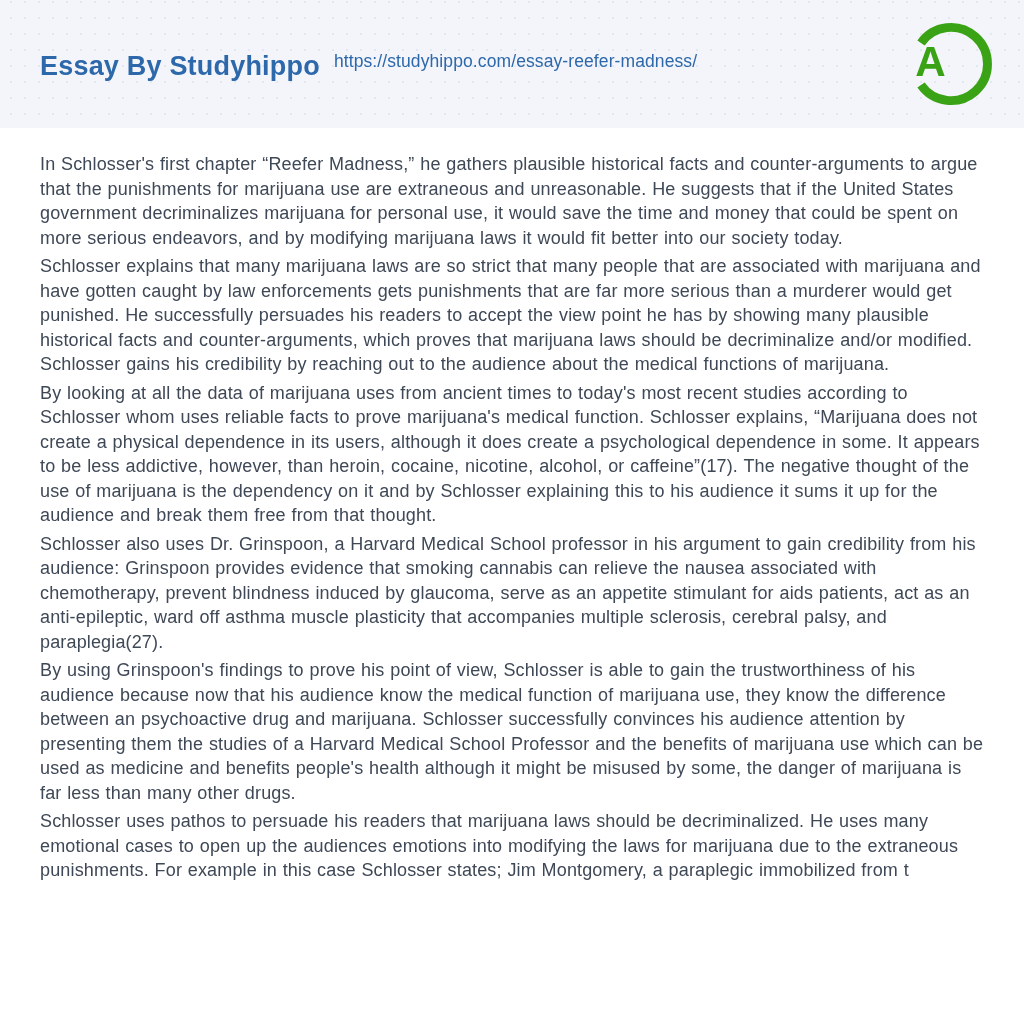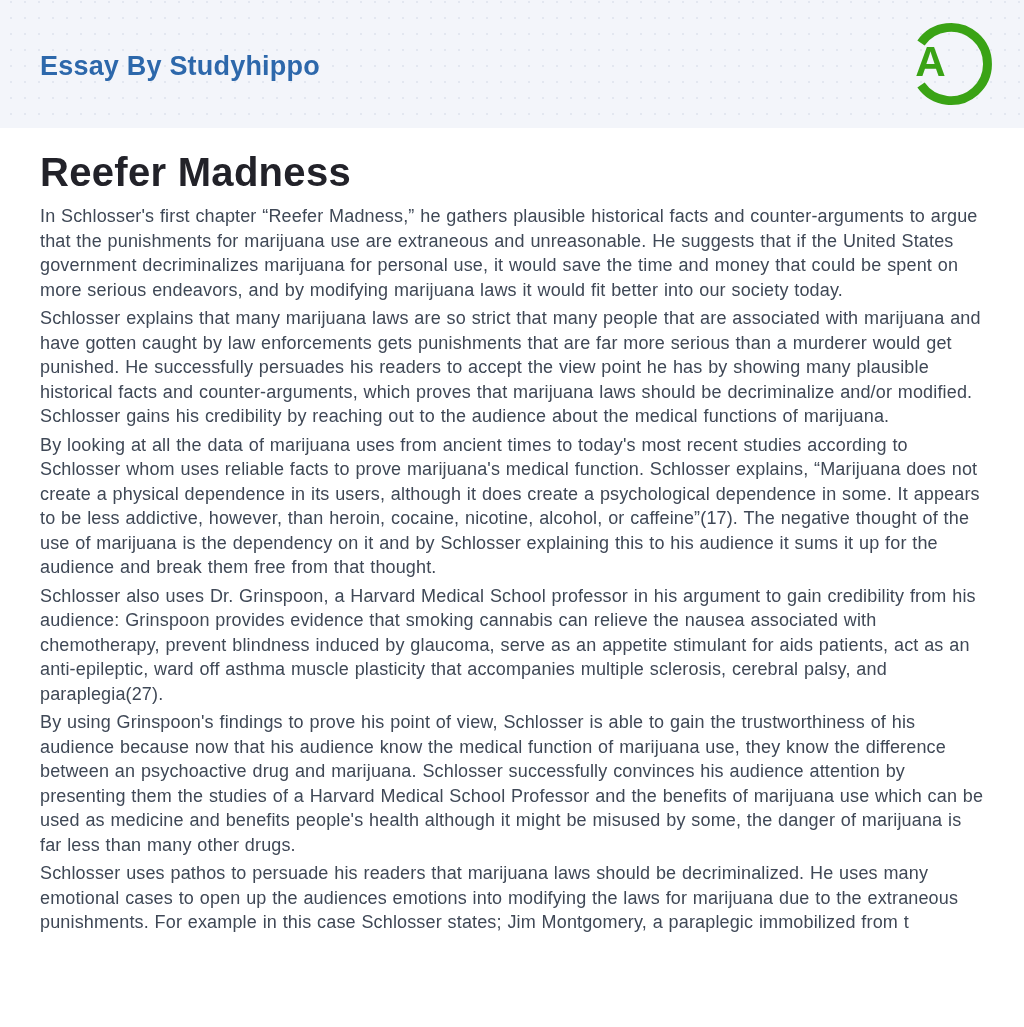--- a/index.html
+++ b/index.html
@@ -73,30 +73,30 @@
     max-width:950px;
     margin:4px 0;
   }
 </style>
 </head>
 <body>
 
 <header class="header">
   <div class="header-text">
     <a href="#" class="site-title">Essay By Studyhippo</a>
+    <a href="#" class="site-url">https://studyhippo.com/essay-reefer-madness/</a>
   </div>
   <div class="logo">
     <svg viewBox="0 0 96 96">
       <path d="M 16 25.6 A 39 39 0 1 1 16 70.4" fill="none" stroke="#3aa315" stroke-width="9.5" stroke-linecap="butt" style="stroke:var(--logo-green)"></path>
       <text x="26" y="61" font-size="45" font-weight="700" text-anchor="middle">A</text>
     </svg>
   </div>
 </header>
 
 <main class="essay">
-  <h1 class="page-title">Reefer Madness</h1>
   <p>In Schlosser's first chapter “Reefer Madness,” he gathers plausible historical facts and counter-arguments to argue that the punishments for marijuana use are extraneous and unreasonable. He suggests that if the United States government decriminalizes marijuana for personal use, it would save the time and money that could be spent on more serious endeavors, and by modifying marijuana laws it would fit better into our society today.</p>
   <p>Schlosser explains that many marijuana laws are so strict that many people that are associated with marijuana and have gotten caught by law enforcements gets punishments that are far more serious than a murderer would get punished. He successfully persuades his readers to accept the view point he has by showing many plausible historical facts and counter-arguments, which proves that marijuana laws should be decriminalize and/or modified. Schlosser gains his credibility by reaching out to the audience about the medical functions of marijuana.</p>
   <p>By looking at all the data of marijuana uses from ancient times to today's most recent studies according to Schlosser whom uses reliable facts to prove marijuana's medical function. Schlosser explains, “Marijuana does not create a physical dependence in its users, although it does create a psychological dependence in some. It appears to be less addictive, however, than heroin, cocaine, nicotine, alcohol, or caffeine”(17). The negative thought of the use of marijuana is the dependency on it and by Schlosser explaining this to his audience it sums it up for the audience and break them free from that thought.</p>
   <p>Schlosser also uses Dr. Grinspoon, a Harvard Medical School professor in his argument to gain credibility from his audience: Grinspoon provides evidence that smoking cannabis can relieve the nausea associated with chemotherapy, prevent blindness induced by glaucoma, serve as an appetite stimulant for aids patients, act as an anti-epileptic, ward off asthma muscle plasticity that accompanies multiple sclerosis, cerebral palsy, and paraplegia(27).</p>
   <p>By using Grinspoon's findings to prove his point of view, Schlosser is able to gain the trustworthiness of his audience because now that his audience know the medical function of marijuana use, they know the difference between an psychoactive drug and marijuana. Schlosser successfully convinces his audience attention by presenting them the studies of a Harvard Medical School Professor and the benefits of marijuana use which can be used as medicine and benefits people's health although it might be misused by some, the danger of marijuana is far less than many other drugs.</p>
   <p>Schlosser uses pathos to persuade his readers that marijuana laws should be decriminalized. He uses many emotional cases to open up the audiences emotions into modifying the laws for marijuana due to the extraneous punishments. For example in this case Schlosser states; Jim Montgomery, a paraplegic immobilized from t</p>
 </main>
 
 </body></html>

